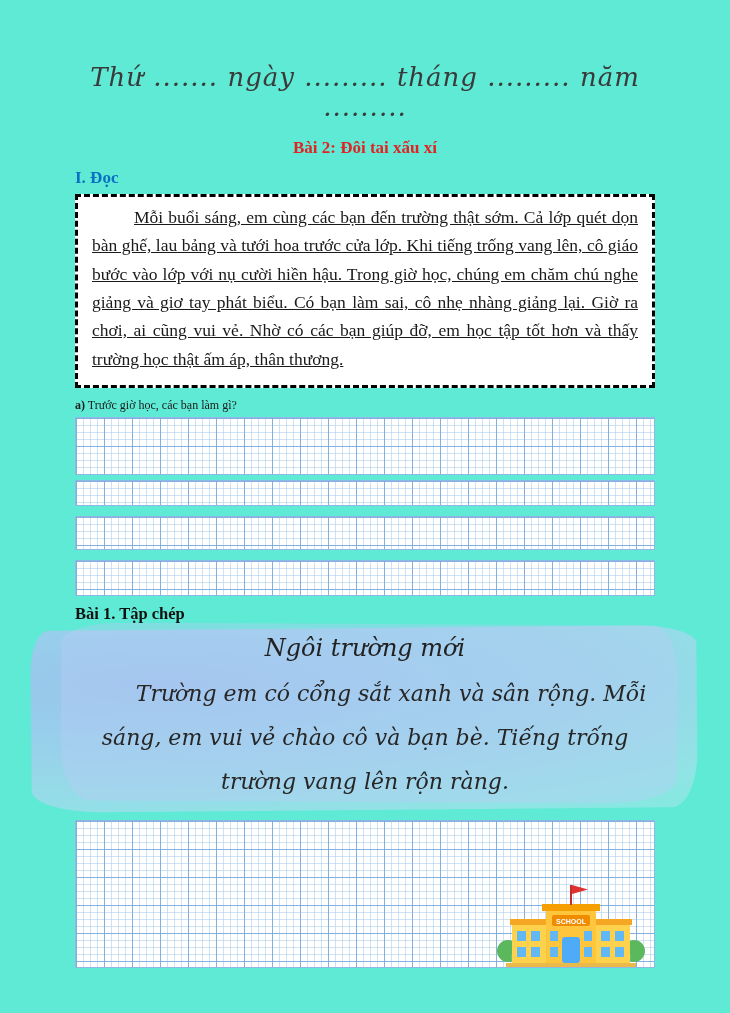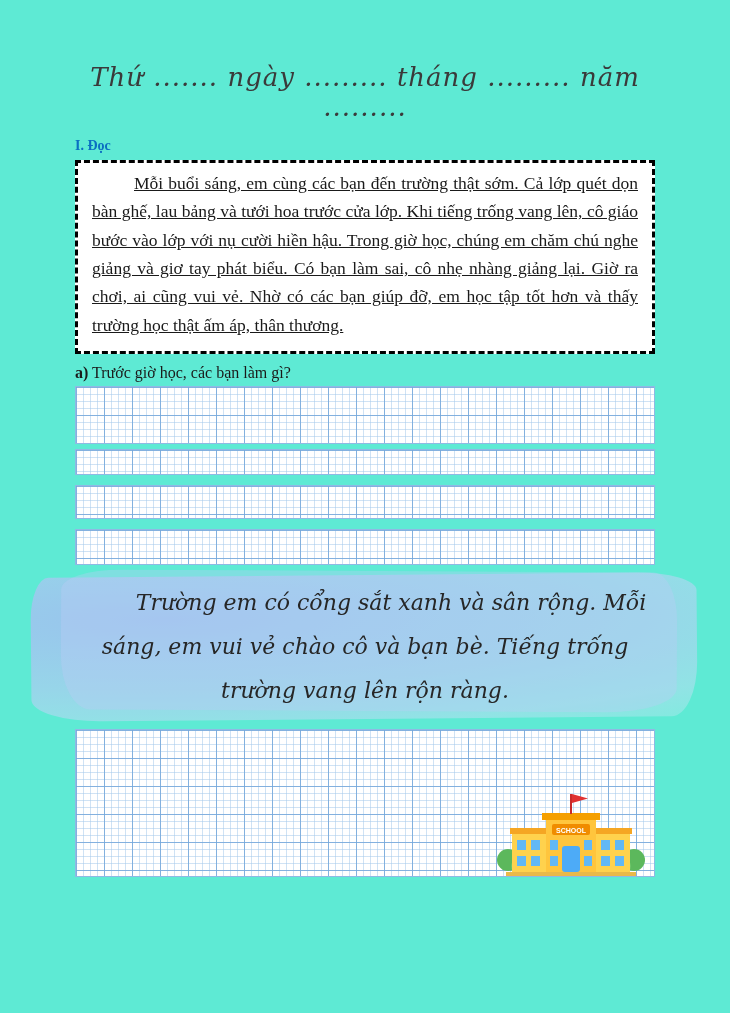--- a/index.html
+++ b/index.html
@@ -28,21 +28,21 @@
   }
   .lesson-title {
     text-align: center;
     font-weight: bold;
     font-size: 17px;
     color: #e02424;
     margin-bottom: 10px;
   }
   .section-heading {
     font-weight: bold;
-    font-size: 14px;
+    font-size: 17px;
     color: #0b6fc2;
     margin: 4px 0 6px 0;
   }
 
   
   .reading-box {
     border: 3px dashed #000000;
     padding: 6px 14px 12px 14px;
     margin-bottom: 10px;
     background: #ffffff;
@@ -59,21 +59,21 @@
     font-size: 17.5px;
     line-height: 1.62;
     text-align: justify;
     text-indent: 42px;
     text-decoration: underline;
   }
 
   
   .question {
     margin: 6px 0 4px 0;
-    font-size: 16px;
+    font-size: 12px;
   }
   .question b { font-weight: bold; }
 
   
   .grid {
     width: 100%;
     border: 1px solid #8fb9e4;
     background-color: #ffffff;
     background-image:
       linear-gradient(to right,  rgba(118, 168, 219, 0.85) 1px, transparent 1px),
@@ -146,41 +146,44 @@
     bottom: 0;
   }
 </style>
 </head>
 <body>
 
 <div class="page">
 
   <div class="date-line">Thứ ....... ngày ......... tháng ......... năm .........</div>
 
+  <div class="lesson-title">Bài 2: Đôi tai xấu xí</div>
 
   <div class="section-heading">I. Đọc</div>
 
   <div class="reading-box">
     <p class="reading-body">Mỗi buổi sáng, em cùng các bạn đến trường thật sớm. Cả lớp quét dọn bàn ghế, lau bảng và tưới hoa trước cửa lớp. Khi tiếng trống vang lên, cô giáo bước vào lớp với nụ cười hiền hậu. Trong giờ học, chúng em chăm chú nghe giảng và giơ tay phát biểu. Có bạn làm sai, cô nhẹ nhàng giảng lại. Giờ ra chơi, ai cũng vui vẻ. Nhờ có các bạn giúp đỡ, em học tập tốt hơn và thấy trường học thật ấm áp, thân thương.</p>
   </div>
 
   <p class="question"><b>a)</b><span> Trước giờ học, các bạn làm gì?</span></p>
 
   <div class="grid grid-a1"></div>
   <div class="grid grid-a2"></div>
 
 
   <div class="grid grid-b1"></div>
   <div class="grid grid-b2"></div>
 
 
+  <div class="exercise-heading">Bài 1. Tập chép</div>
 
   <div class="dictation">
     <div class="wash"></div>
     <div class="dictation-inner">
+      <div class="dictation-title">Ngôi trường mới</div>
       <p class="dictation-body">Trường em có cổng sắt xanh và sân rộng. Mỗi sáng, em vui vẻ chào cô và bạn bè. Tiếng trống trường vang lên rộn ràng.</p>
     </div>
   </div>
 
   <div class="grid grid-big">
     <svg class="school-art" width="150" height="88" viewBox="0 0 150 88" xmlns="http://www.w3.org/2000/svg">
 
       <g>
         <circle cx="12" cy="72" r="11" fill="#5cb85c"></circle>
         <circle cx="22" cy="78" r="7" fill="#6fc76a"></circle>

